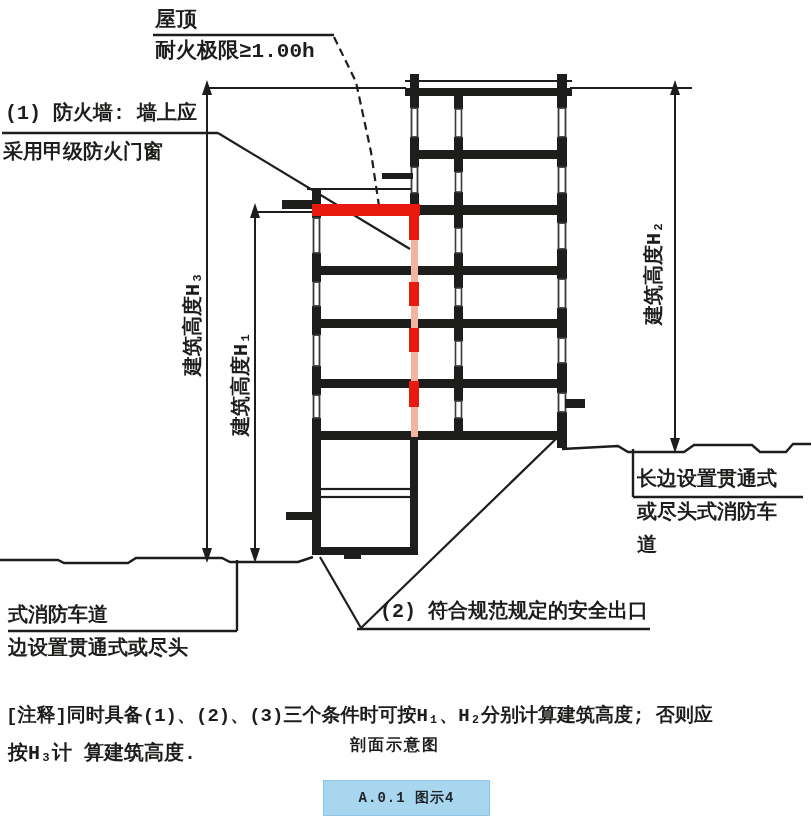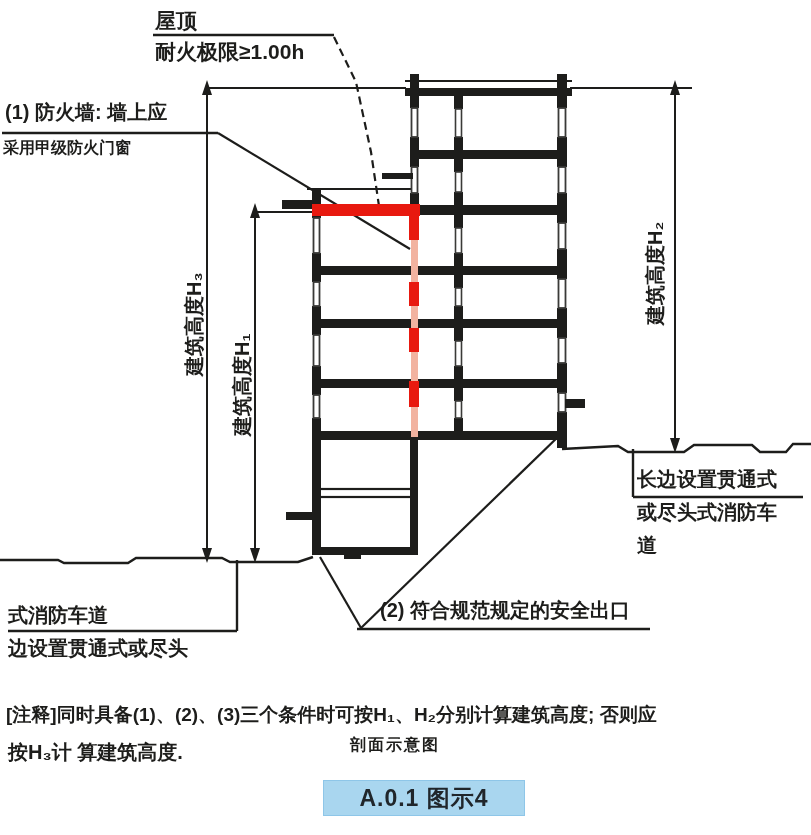--- a/index.html
+++ b/index.html
@@ -1,41 +1,41 @@
 <!DOCTYPE html>
 <html><head>
 <meta charset="utf-8">
 <style>
   html,body{margin:0;padding:0;background:#ffffff;}
   .stage{
     position:relative;width:811px;height:835px;background:#ffffff;overflow:hidden;
-    font-family:Liberation Sans, sans-serif;color:#1d1d1b;
+    font-family:Liberation Mono, monospace;color:#1d1d1b;
   }
   .stage svg{position:absolute;left:0;top:0;}
   .txt{position:absolute;font-weight:bold;white-space:nowrap;}
   .roof-note{left:155px;top:5px;font-size:21px;line-height:31px;}
   .fire-note-1{left:5px;top:99px;font-size:20px;}
-  .fire-note-2{left:3px;top:138px;font-size:16px;}
+  .fire-note-2{left:3px;top:138px;font-size:20px;}
   .exit-note{left:380px;top:597px;font-size:20px;}
   .road-right{left:637px;top:463px;font-size:20px;line-height:33px;}
   .road-left{left:8px;top:599px;font-size:20px;line-height:33px;}
   .vlabel{
     position:absolute;font-weight:bold;font-size:20px;white-space:nowrap;
     transform:rotate(-90deg);transform-origin:0 0;line-height:24px;
   }
   .vl-h3{left:182px;top:376px;}
   .vl-h1{left:230px;top:436px;}
   .vl-h2{left:643px;top:325px;}
   .note-1{left:6px;top:702px;font-size:19px;width:802px;white-space:normal;}
   .note-2{left:8px;top:739px;font-size:20px;}
   .caption{left:350px;top:735px;font-size:16px;letter-spacing:2px;}
   .badge{
-    left:323px;top:780px;width:202px;height:36px;background:#a9d6ef;
+    left:323px;top:780px;width:167px;height:36px;background:#a9d6ef;
     border:1px solid #8ec6e8;box-sizing:border-box;color:#20262b;
-    font-size:23px;text-align:center;line-height:34px;letter-spacing:1px;
+    font-size:14px;text-align:center;line-height:34px;letter-spacing:1px;
   }
 </style>
 </head>
 <body>
 
 <div class="stage">
 
   <svg width="811" height="835" viewBox="0 0 811 835">
     <g stroke="#1d1d1b" fill="none" stroke-width="2.4">
 

